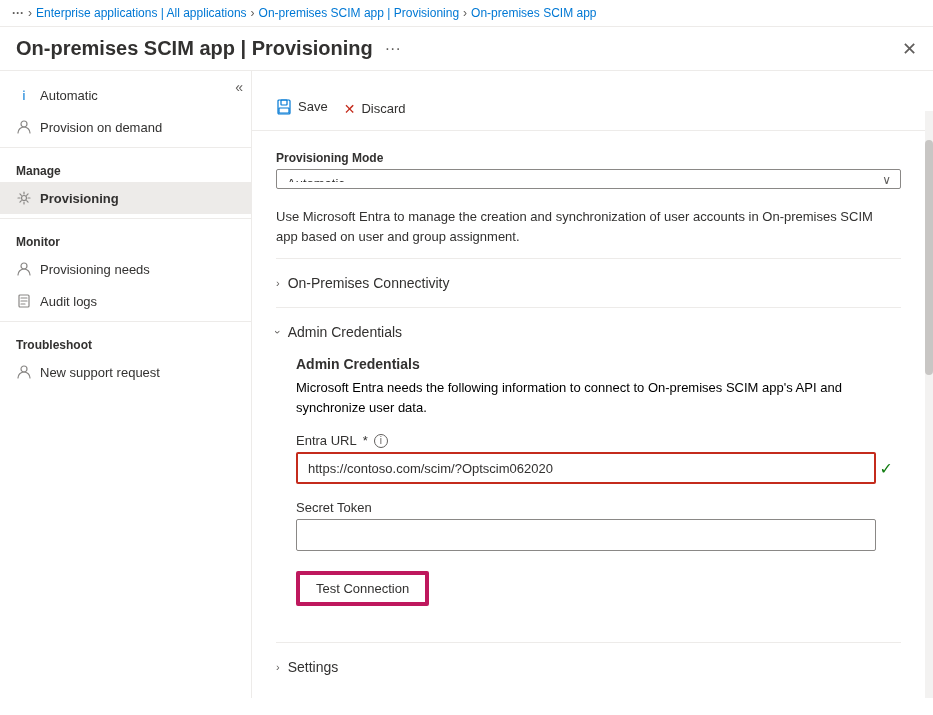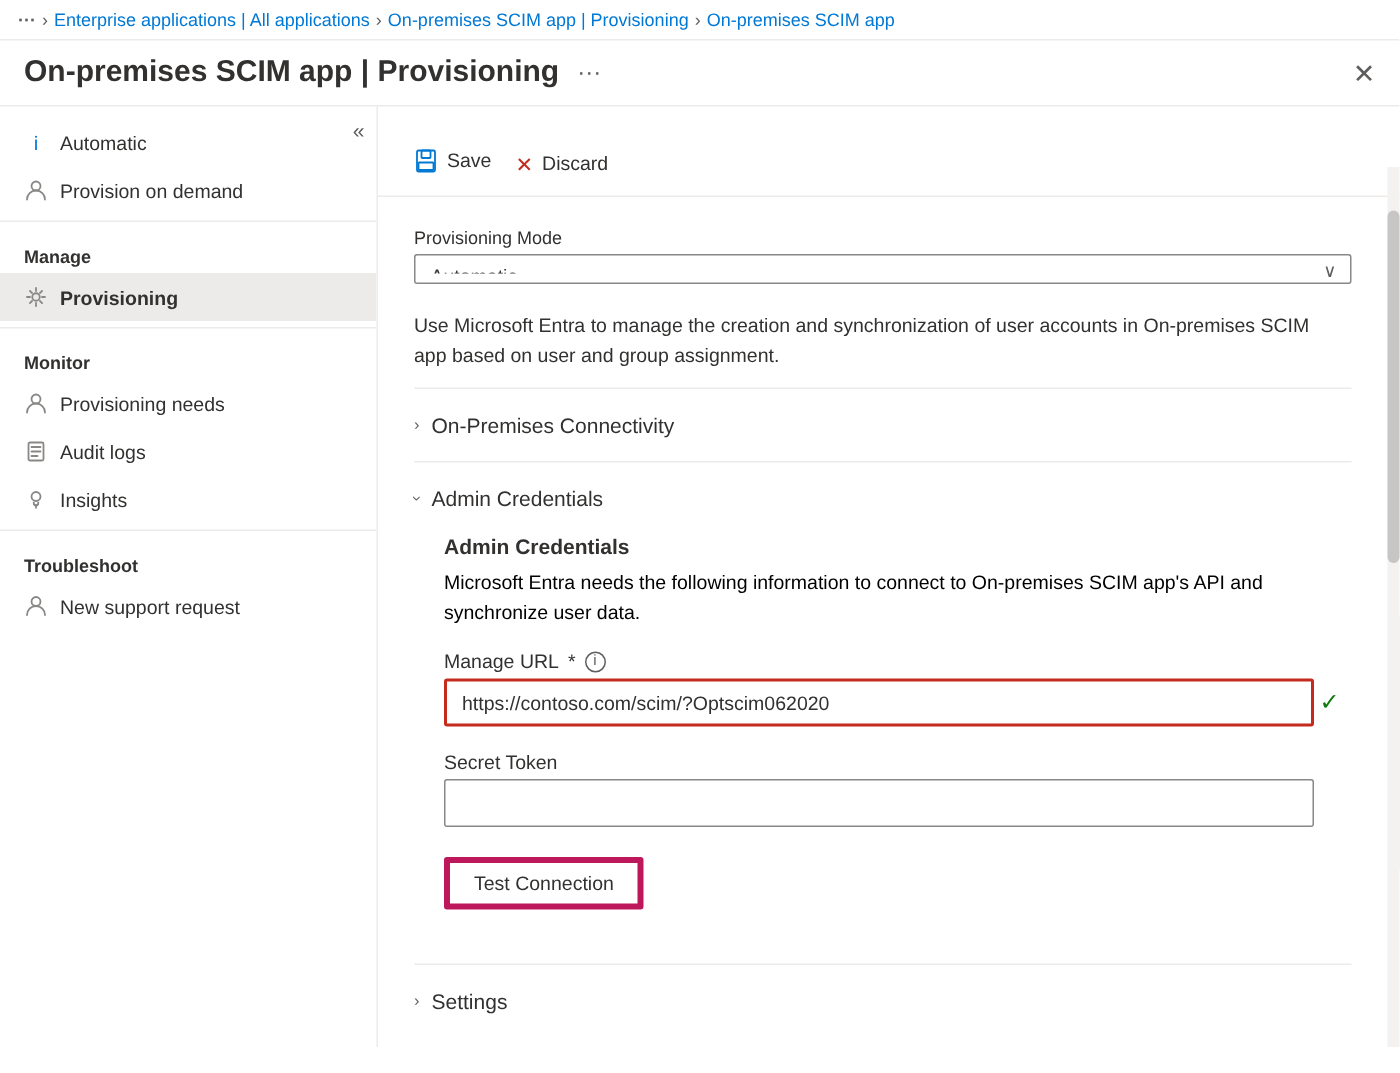--- a/index.html
+++ b/index.html
@@ -30,21 +30,21 @@
     .content { flex: 1; overflow-y: auto; padding: 0; }
 
     .toolbar { display: flex; align-items: center; padding: 8px 24px; gap: 16px; border-bottom: 1px solid #edebe9; }
     .toolbar-btn { display: flex; align-items: flex-start; gap: 6px; background: none; border: none; cursor: pointer; font-size: 13px; color: #323130; padding: 4px 0; margin-top: 16px; }
     .toolbar-btn .btn-icon { font-size: 14px; }
     .toolbar-btn.discard .btn-icon { color: #c42b1c; }
 
     .content-area { padding: 20px 24px; }
 
     .form-section { margin-bottom: 16px; }
-    .form-label { font-size: 12px; font-weight: 400; color: #323130; margin-bottom: 4px; }
+    .form-label { font-size: 12px; font-weight: 700; color: #323130; margin-bottom: 4px; }
 
     .select-wrapper { position: relative; width: 100%; }
     .select-field { width: 100%; padding: 6px 32px 6px 10px; border: 1px solid #8a8886; border-radius: 2px; font-size: 13px; appearance: none; background: #fff; color: #323130; cursor: pointer; height: 20px; }
     .select-arrow { position: absolute; right: 10px; top: 50%; transform: translateY(-50%); pointer-events: none; font-size: 12px; color: #605e5c; }
 
     .description-text { font-size: 13px; color: #323130; margin: 12px 0; line-height: 1.5; max-width: 620px; }
 
     .collapsible-section { border-top: 1px solid #edebe9; padding: 12px 0; }
     .collapsible-header { display: flex; align-items: center; gap: 8px; cursor: pointer; font-size: 14px; font-weight: 400; color: #323130; padding: 4px 0; }
     .collapsible-header .chevron-icon { font-size: 11px; color: #605e5c; }
@@ -134,30 +134,20 @@
       <span>Provisioning needs</span>
     </div>
     <div class="sidebar-item">
       <span class="item-icon">
         <svg width="14" height="14" viewBox="0 0 14 14" fill="none">
             <rect x="2" y="1" width="10" height="12" rx="1" stroke="#8a8886" stroke-width="1.2"></rect>
             <path d="M4 4h6M4 7h6M4 10h4" stroke="#8a8886" stroke-width="1.2" stroke-linecap="round"></path>
           </svg>
       </span>
       <span>Audit logs</span>
-    </div>
-    <div class="sidebar-item">
-      <span class="item-icon">
-        <svg width="14" height="14" viewBox="0 0 14 14" fill="none">
-            <circle cx="7" cy="5" r="3" stroke="#8a8886" stroke-width="1.2"></circle>
-            <path d="M5.5 8.5v1a1.5 1.5 0 003 0v-1" stroke="#8a8886" stroke-width="1.2"></path>
-            <path d="M7 10.5v2" stroke="#8a8886" stroke-width="1.2" stroke-linecap="round"></path>
-          </svg>
-      </span>
-      <span>Insights</span>
     </div>
 
     <hr class="sidebar-divider">
 
     <div class="sidebar-section-label">Troubleshoot</div>
     <div class="sidebar-item">
       <span class="item-icon">
         <svg width="14" height="14" viewBox="0 0 14 14" fill="none">
             <circle cx="7" cy="4" r="3" stroke="#8a8886" stroke-width="1.2"></circle>
             <path d="M1 13c0-3.314 2.686-6 6-6s6 2.686 6 6" stroke="#8a8886" stroke-width="1.2" stroke-linecap="round"></path>
@@ -218,21 +208,21 @@
           <span>Admin Credentials</span>
         </div>
 
         <div class="admin-creds-content">
           <div class="admin-creds-title">Admin Credentials</div>
           <div class="admin-creds-desc">Microsoft Entra needs the following information to connect to On-premises SCIM app's API and synchronize user data.</div>
 
           
           <div class="field-group">
             <div class="field-label">
-              <span>Manage URL</span>
+              <span>Entra URL</span>
               <span style="color:#323130;">*</span>
               <span class="info-icon">i</span>
             </div>
             <div class="input-wrapper">
               <input type="text" class="text-input" value="https://contoso.com/scim/?Optscim062020" style="">
               <span class="check-icon" style="color:#107c10;">✓</span>
             </div>
           </div>
 
           

